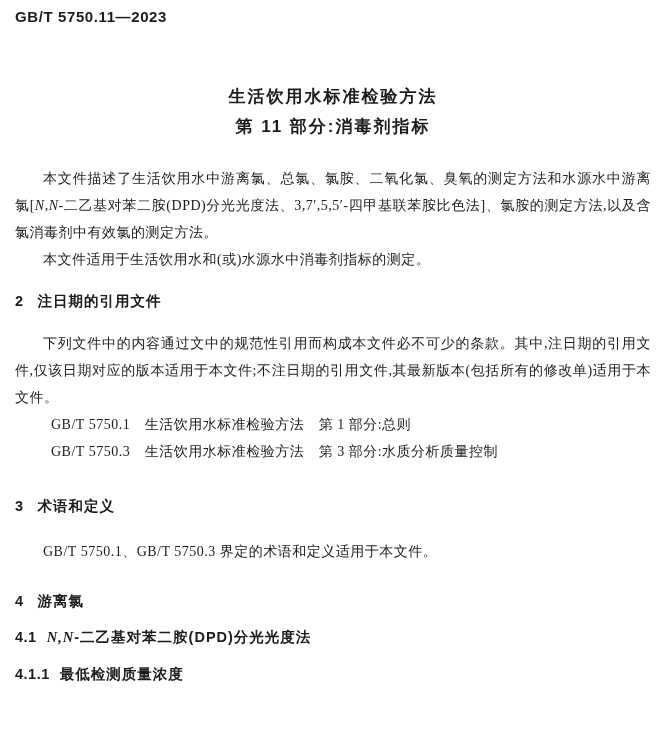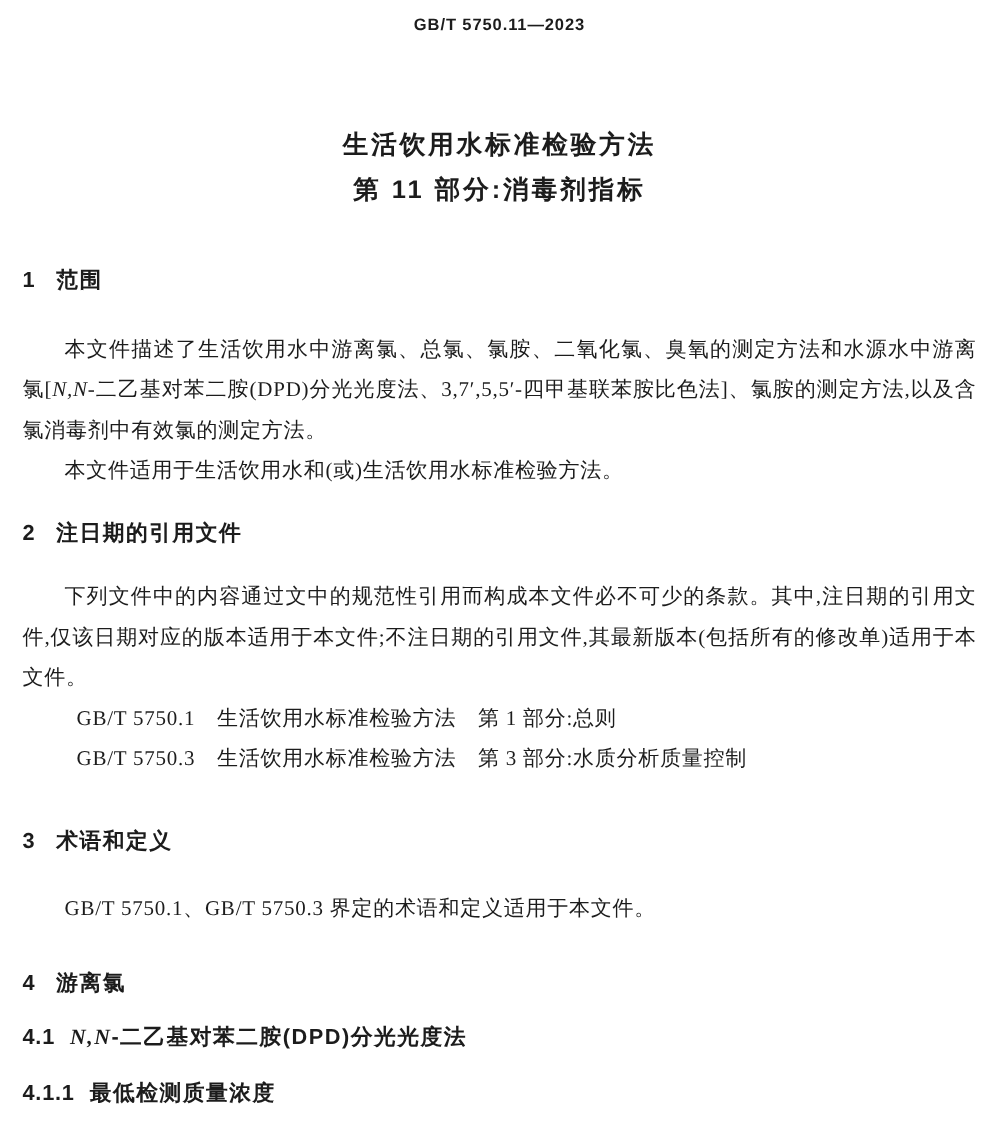--- a/index.html
+++ b/index.html
@@ -10,24 +10,24 @@
     margin: 0 auto;
     background: #ffffff;
     color: #1c1c1c;
     box-sizing: border-box;
     padding: 0 15px;
     overflow: hidden;
     font-family: "Liberation Serif", "DejaVu Serif", serif;
   }
   .doc-header {
     padding-top: 9px;
-    text-align: center;
+    text-align: left;
     font-family: "Liberation Sans", "DejaVu Sans", sans-serif;
     font-weight: 700;
-    font-size: 11px;
+    font-size: 15px;
     line-height: 16px;
     letter-spacing: 0.6px;
   }
   .doc-title {
     margin-top: 57px;
     text-align: center;
     font-family: "Liberation Sans", "DejaVu Sans", sans-serif;
     font-weight: 700;
     font-size: 17px;
     line-height: 30px;
@@ -78,27 +78,24 @@
 
 <div class="page">
 
   <div class="doc-header">GB/T 5750.11—2023</div>
 
   <div class="doc-title">
     <div>生活饮用水标准检验方法</div>
     <div>第 11 部分:消毒剂指标</div>
   </div>
 
-  <div class="sec-heading h-scope">
-    <span class="num">1</span><span>范围</span>
-  </div>
 
   <p class="body-p first-after-heading"><span>本文件描述了生活饮用水中游离氯、总氯、氯胺、二氧化氯、臭氧的测定方法和水源水中游离氯[</span><span class="it">N,N</span><span>-二乙基对苯二胺(DPD)分光光度法、3,7′,5,5′-四甲基联苯胺比色法]、氯胺的测定方法,以及含氯消毒剂中有效氯的测定方法。</span></p>
 
-  <p class="body-p">本文件适用于生活饮用水和(或)生活饮用水标准检验方法。</p>
+  <p class="body-p">本文件适用于生活饮用水和(或)水源水中消毒剂指标的测定。</p>
 
   <div class="sec-heading h-refs">
     <span class="num">2</span><span>注日期的引用文件</span>
   </div>
 
   <p class="body-p p-refs-intro">下列文件中的内容通过文中的规范性引用而构成本文件必不可少的条款。其中,注日期的引用文件,仅该日期对应的版本适用于本文件;不注日期的引用文件,其最新版本(包括所有的修改单)适用于本文件。</p>
 
   <p class="body-p ref-line">GB/T 5750.1　生活饮用水标准检验方法　第 1 部分:总则</p>
   <p class="body-p ref-line">GB/T 5750.3　生活饮用水标准检验方法　第 3 部分:水质分析质量控制</p>
 

